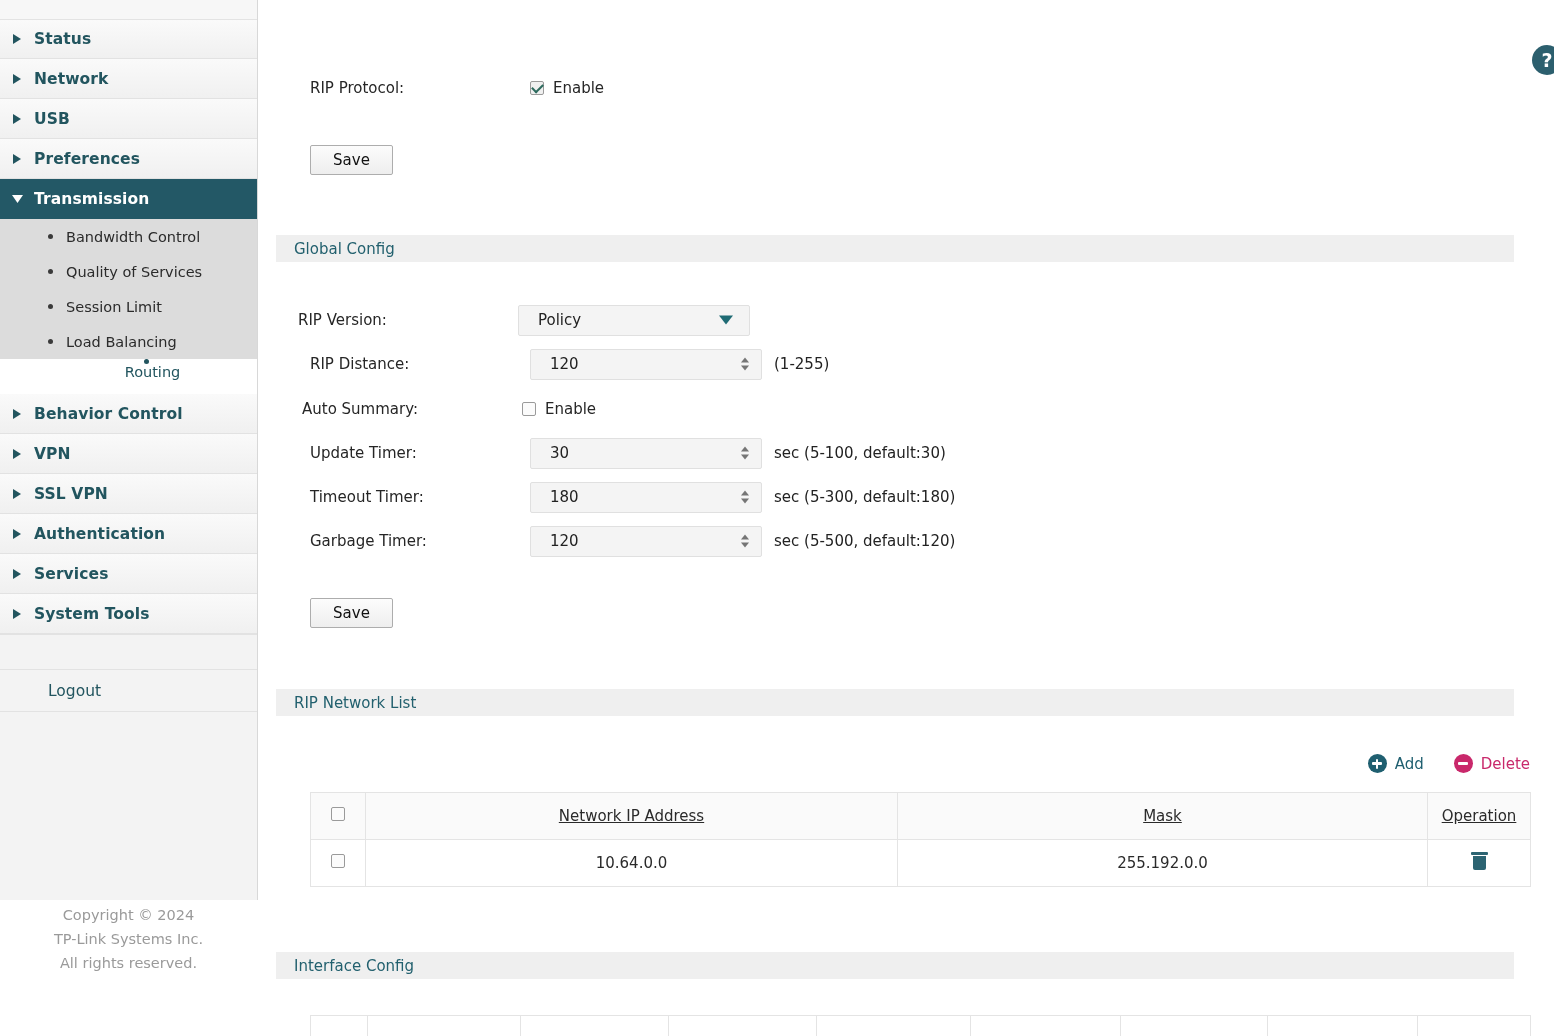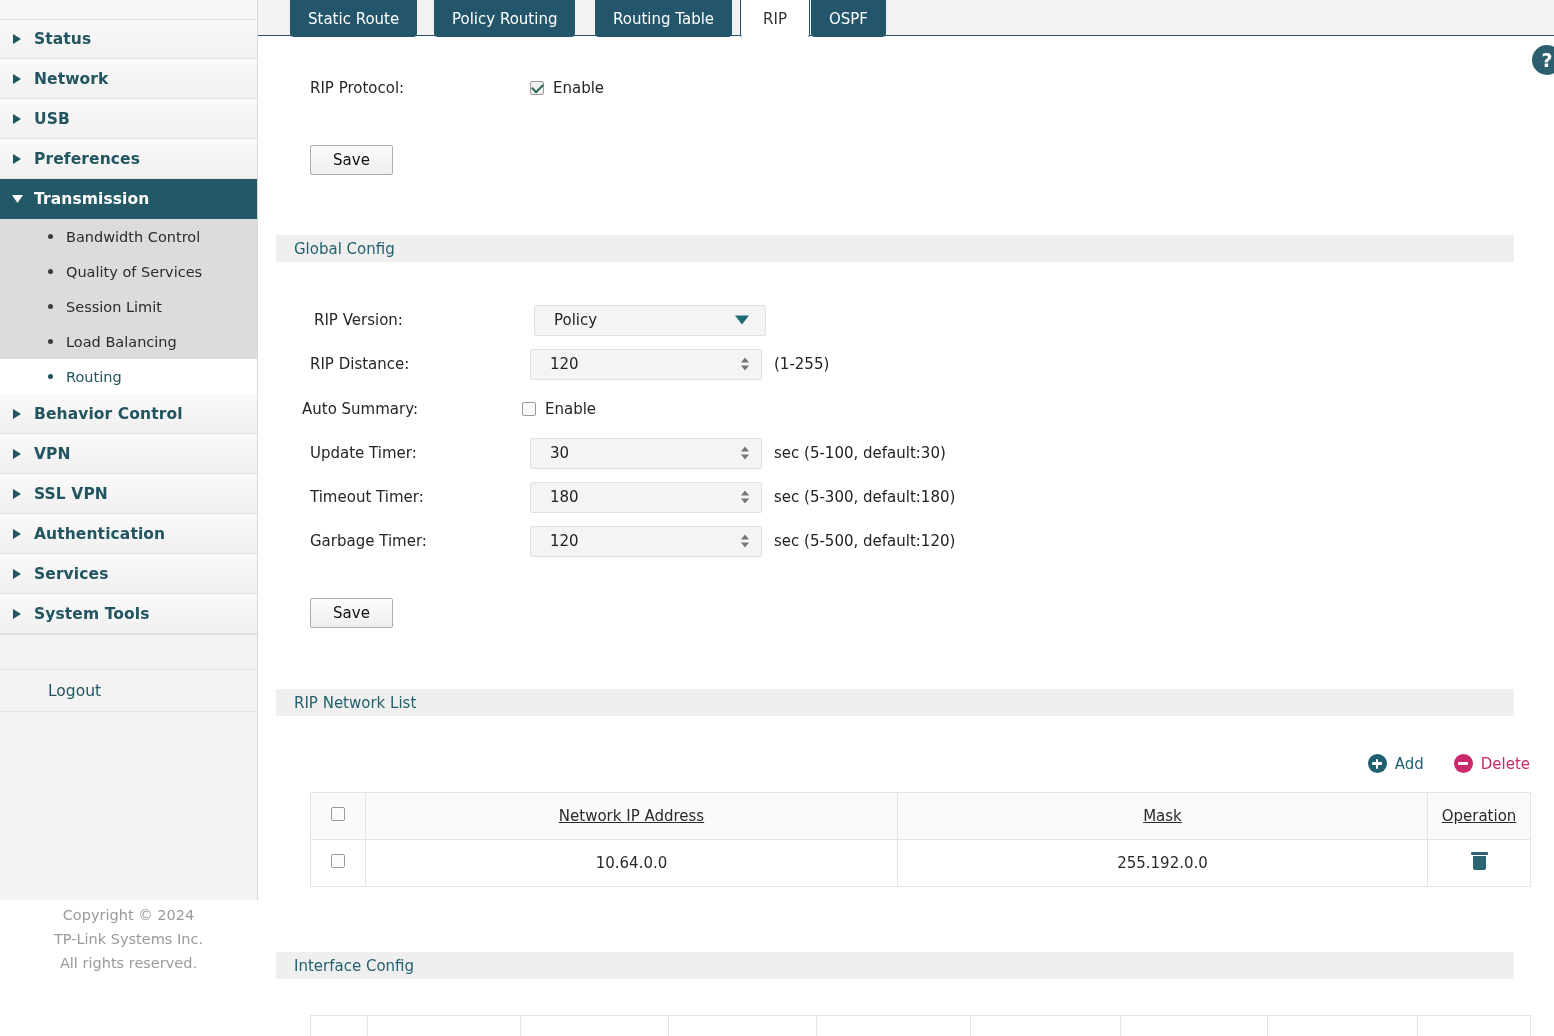--- a/index.html
+++ b/index.html
@@ -63,20 +63,21 @@
   }
   .sub-item .dot {
     width: 5px; height: 5px; border-radius: 50%;
     background: #3a3a3a;
     margin-right: 13px;
     flex: 0 0 5px;
   }
   .sub-item.active {
     background: #ffffff;
     color: #22555f;
+    flex-direction: column;
   }
   .sub-item.active .dot { background: #22555f; }
 
   .nav-gap {
     height: 36px;
     background: #f3f3f3;
     border-bottom: 1px solid #e2e2e2;
     border-top: 1px solid #e2e2e2;
   }
   .logout-row {
@@ -448,57 +449,40 @@
 
     <div class="copyright">
       <div>Copyright © 2024</div>
       <div>TP-Link Systems Inc.</div>
       <div>All rights reserved.</div>
     </div>
   </div>
 
   <div id="main">
 
-    <div id="tabbar">
-      <div class="tab" style="left:32px;">
-          <span>Static Route</span>
-        </div>
-      <div class="tab" style="left:176px;">
-          <span>Policy Routing</span>
-        </div>
-      <div class="tab" style="left:337px;">
-          <span>Routing Table</span>
-        </div>
-      <div class="tab active" style="left:482px;width:70px;padding:0;">
-          <span>RIP</span>
-        </div>
-      <div class="tab" style="left:553px;">
-          <span>OSPF</span>
-        </div>
-    </div>
 
     <div id="content">
 
       <div class="help-icon">?</div>
 
       <div class="form-row" style="left:52px; top:36px;">
         <span class="flabel">RIP Protocol:</span>
         <span class="cb checked"></span>
         <span class="cb-text">Enable</span>
       </div>
 
       <div class="btn-save" style="left:52px; top:108px;">
         <span>Save</span>
       </div>
 
       <div class="sec-head" style="top:198px;">
         <span>Global Config</span>
       </div>
 
-      <div class="form-row" style="left:56px; top:268px;align-items:center;">
+      <div class="form-row" style="left:40px; top:268px;align-items:center;">
         <span class="flabel">RIP Version:</span>
         <span class="sel">
           <span>Policy</span>
           <i class="caret"></i>
         </span>
       </div>
 
       <div class="form-row" style="left:52px; top:312px;">
         <span class="flabel">RIP Distance:</span>
         <span class="spin">

